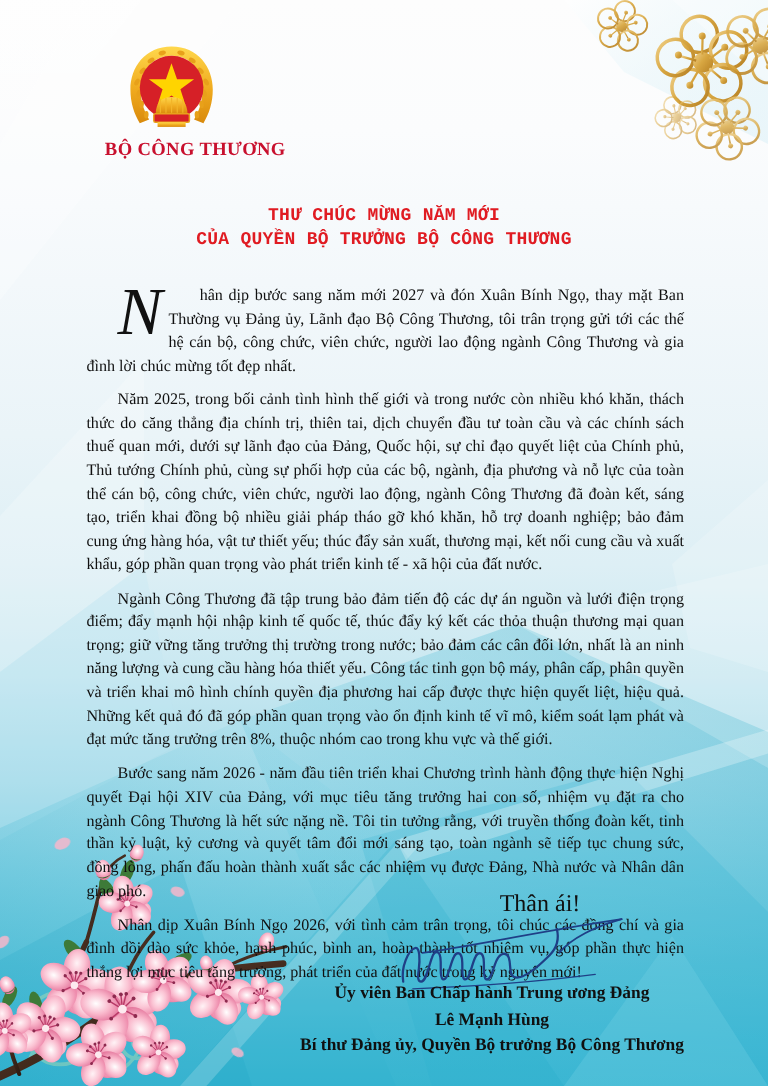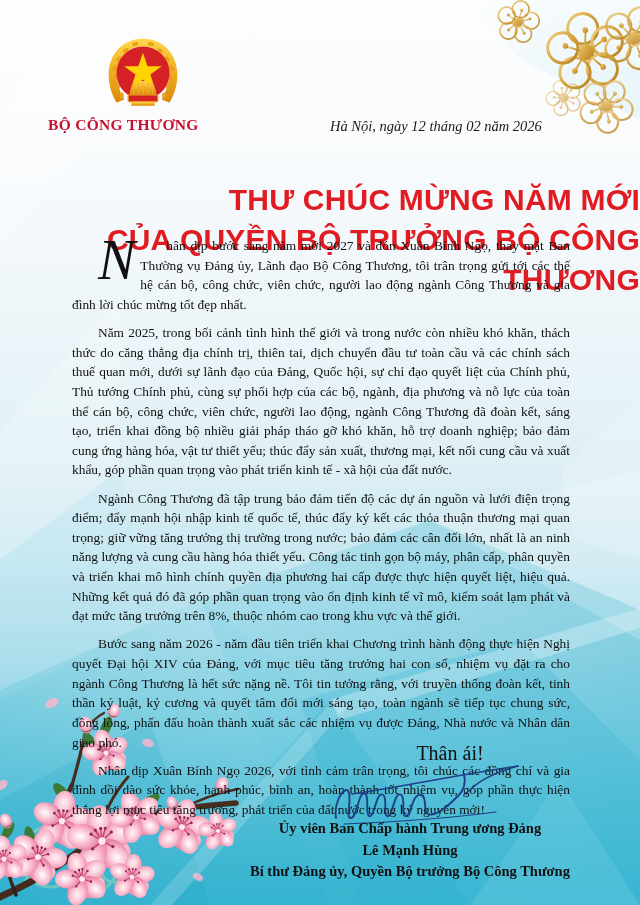--- a/index.html
+++ b/index.html
@@ -41,21 +41,21 @@
   
   .peach{position:absolute;left:-14px;bottom:-6px;width:260px;height:230px;pointer-events:none;}
   .peach svg{display:block;width:100%;height:100%;}
 
   
   .swirl{position:absolute;left:6px;bottom:4px;width:150px;height:130px;pointer-events:none;opacity:.55;}
   .swirl svg{display:block;width:100%;height:100%;}
 
   
   #emblem-block{
-    position:absolute;left:48px;top:34px;width:190px;text-align:left;
+    position:absolute;left:48px;top:34px;width:190px;text-align:right;
   }
   #emblem{width:78px;height:78px;margin:0 auto;display:block;}
   #ministry-name{
     margin-top:4px;
     color:#c8102e;
     font-family:"Liberation Serif", serif;
     font-weight:700;
     font-size:15.5px;
     letter-spacing:.3px;
     white-space:nowrap;
@@ -66,25 +66,25 @@
     font-family:"Liberation Serif", serif;
     font-style:italic;
     font-size:14.5px;
     color:#1a1a1a;
     white-space:nowrap;
   }
 
   
   #title{
     position:absolute;left:0;right:0;top:160px;
-    text-align:right;
+    text-align:center;
     color:#e01b22;
-    font-family:Liberation Sans, sans-serif;
+    font-family:Liberation Mono, monospace;
     font-weight:700;
-    font-size:30px;
+    font-size:15px;
     line-height:1.33;
     letter-spacing:.2px;
   }
   #title .l2{display:block;}
 
   
   #body{
     position:absolute;
     left:72px;top:236px;width:498px;
     font-family:"Liberation Serif", serif;
@@ -397,21 +397,20 @@
             <line x1="44" y1="61" x2="44" y2="77"></line>
           <line x1="50" y1="60.5" x2="50" y2="77"></line>
             <line x1="56" y1="61" x2="56" y2="77"></line>
           <line x1="62" y1="62" x2="62" y2="77"></line>
         </g>
       </g>
     </svg>
     <div id="ministry-name">BỘ CÔNG THƯƠNG</div>
   </div>
 
-  <div id="dateline">Hà Nội, ngày 12 tháng 02  năm 2026</div>
 
   <h1 id="title">
     <span class="l1">THƯ CHÚC MỪNG NĂM MỚI</span>
     <span class="l2">CỦA QUYỀN BỘ TRƯỞNG BỘ CÔNG THƯƠNG</span>
   </h1>
 
   <div id="body">
     <p id="p-first"><span id="dropcap">N</span><span>hân dịp bước sang năm mới 2027 và đón Xuân Bính Ngọ, thay mặt Ban Thường vụ Đảng ủy, Lãnh đạo Bộ Công Thương, tôi trân trọng gửi tới các thế hệ cán bộ, công chức, viên chức, người lao động ngành Công Thương và gia đình lời chúc mừng tốt đẹp nhất.</span></p>
     <p>Năm 2025, trong bối cảnh tình hình thế giới và trong nước còn nhiều khó khăn, thách thức do căng thẳng địa chính trị, thiên tai, dịch chuyển đầu tư toàn cầu và các chính sách thuế quan mới, dưới sự lãnh đạo của Đảng, Quốc hội, sự chỉ đạo quyết liệt của Chính phủ, Thủ tướng Chính phủ, cùng sự phối hợp của các bộ, ngành, địa phương và nỗ lực của toàn thể cán bộ, công chức, viên chức, người lao động, ngành Công Thương đã đoàn kết, sáng tạo, triển khai đồng bộ nhiều giải pháp tháo gỡ khó khăn, hỗ trợ doanh nghiệp; bảo đảm cung ứng hàng hóa, vật tư thiết yếu; thúc đẩy sản xuất, thương mại, kết nối cung cầu và xuất khẩu, góp phần quan trọng vào phát triển kinh tế - xã hội của đất nước.</p>
     <p>Ngành Công Thương đã tập trung bảo đảm tiến độ các dự án nguồn và lưới điện trọng điểm; đẩy mạnh hội nhập kinh tế quốc tế, thúc đẩy ký kết các thỏa thuận thương mại quan trọng; giữ vững tăng trưởng thị trường trong nước; bảo đảm các cân đối lớn, nhất là an ninh năng lượng và cung cầu hàng hóa thiết yếu. Công tác tinh gọn bộ máy, phân cấp, phân quyền và triển khai mô hình chính quyền địa phương hai cấp được thực hiện quyết liệt, hiệu quả. Những kết quả đó đã góp phần quan trọng vào ổn định kinh tế vĩ mô, kiểm soát lạm phát và đạt mức tăng trưởng trên 8%, thuộc nhóm cao trong khu vực và thế giới.</p>

